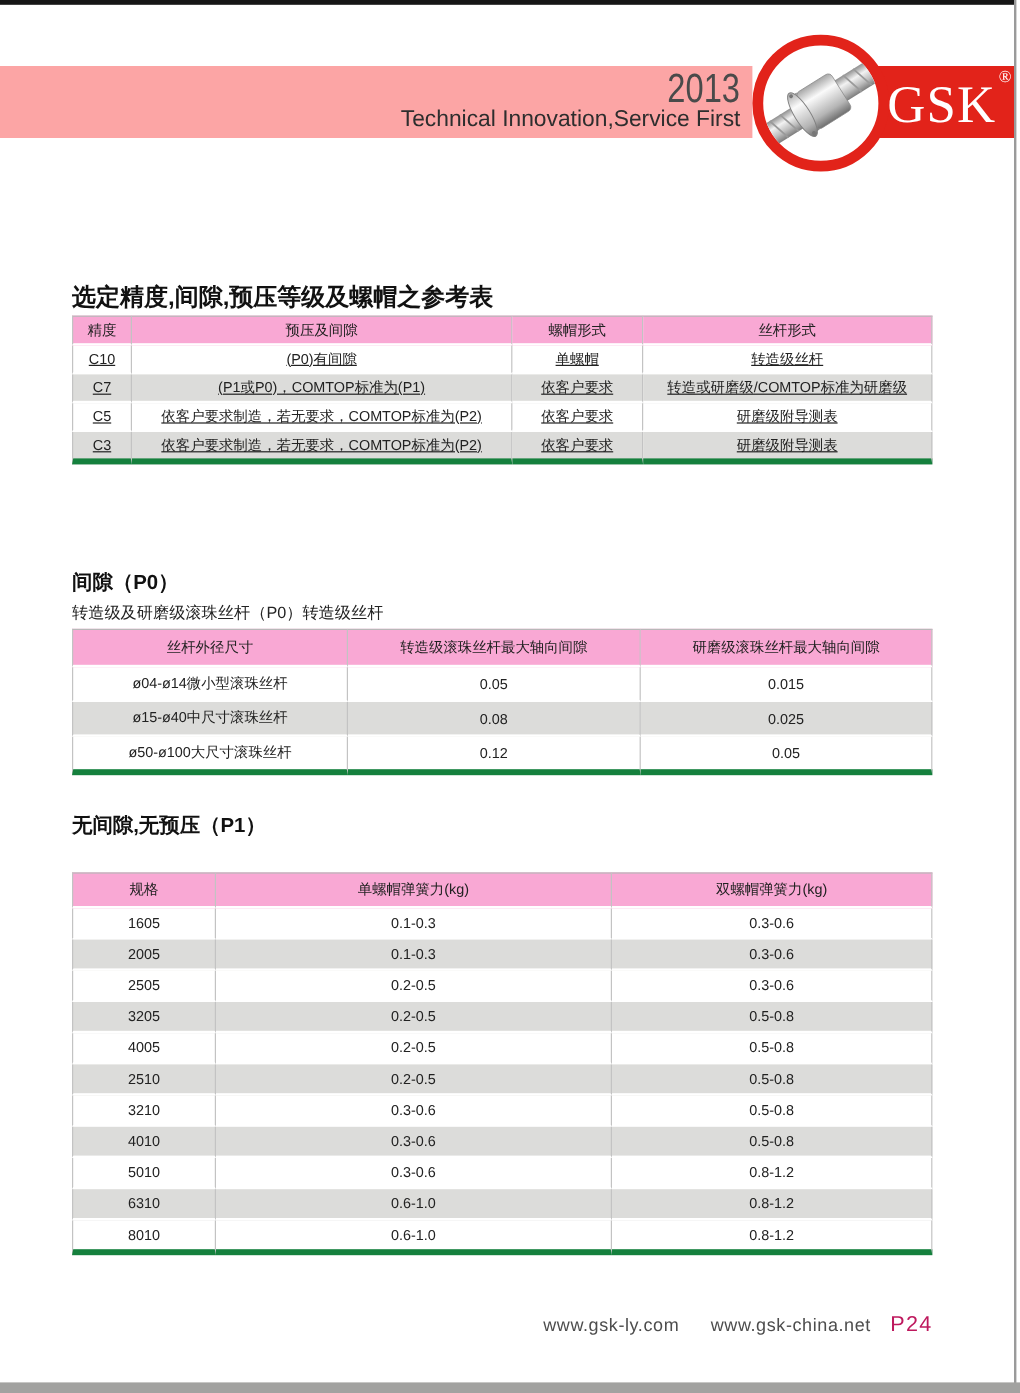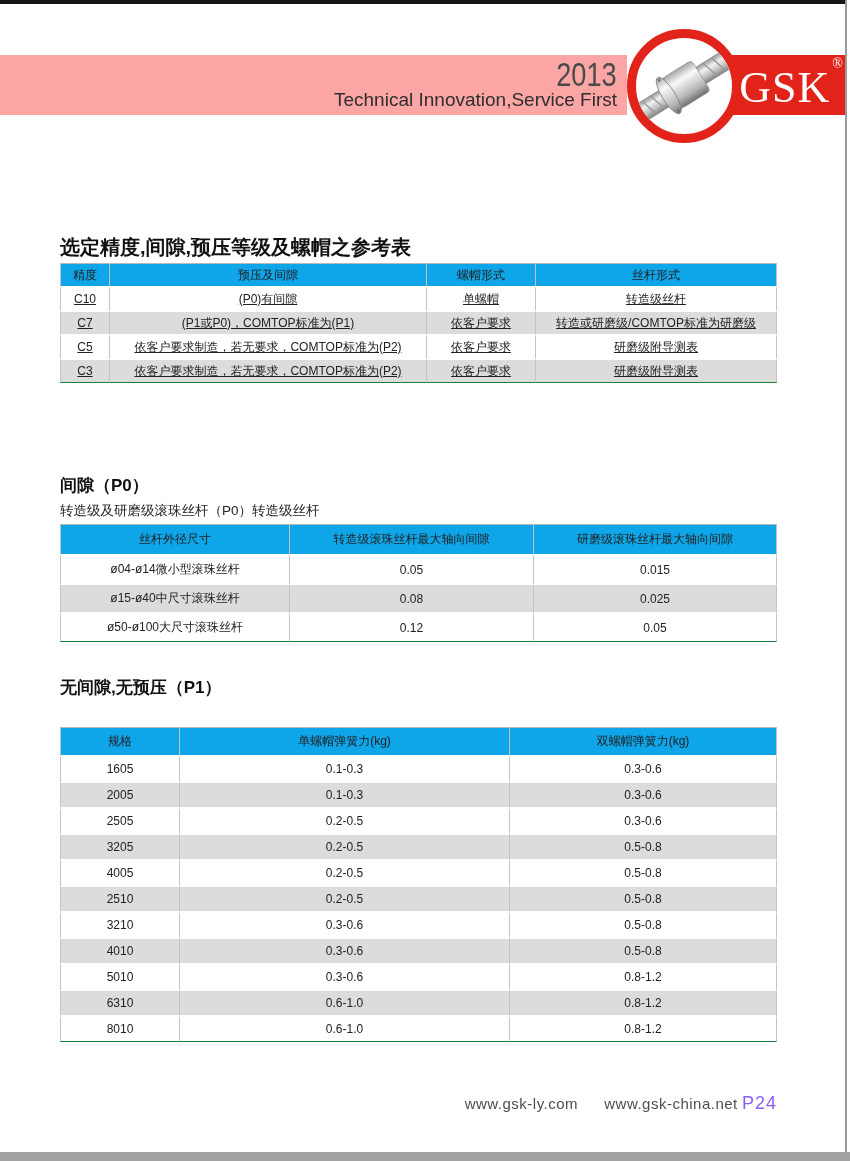--- a/index.html
+++ b/index.html
@@ -49,39 +49,39 @@
   
   .tbl{
     position:absolute;left:60px;width:717px;border-collapse:separate;border-spacing:0;
     table-layout:fixed;font-size:12px;color:#222;
   }
   .tbl th,.tbl td{
     text-align:center;vertical-align:middle;padding:0 4px;overflow:hidden;white-space:nowrap;
     border-right:1px solid #c3c3c3;border-bottom:2px solid #ffffff;font-weight:normal;
   }
   .tbl th:first-child,.tbl td:first-child{border-left:1px solid #c3c3c3;}
-  .tbl thead th{background:#0ea5e9;border-top:1px solid #b8b8b8;}
+  .tbl thead th{background:#f9a8d4;border-top:1px solid #b8b8b8;}
   .tbl tbody tr:nth-child(even) td{background:#dcdcda;}
-  .tbl tbody tr:last-child td{border-bottom:1px solid #15803d;}
+  .tbl tbody tr:last-child td{border-bottom:5px solid #15803d;}
   .t1{top:263px;}
   .t1 th{height:22px;}
   .t1 td{height:22px;text-decoration:underline;}
   .t2{top:524px;}
   .t2 th{height:29px;}
   .t2 td{height:27px;}
   .t3{top:727px;}
   .t3 th{height:27px;}
   .t3 td{height:24px;}
   
   .footer{
     position:absolute;left:60px;top:1093px;width:717px;text-align:right;
     font-size:15px;color:#4d4d4d;white-space:nowrap;
   }
   .footer .url{margin-left:22px;letter-spacing:0.5px;}
-  .footer .pageno{font-size:18px;color:#8b5cf6;letter-spacing:1px;}
+  .footer .pageno{margin-left:12px;font-size:18px;color:#be185d;letter-spacing:1px;}
 </style>
 </head>
 <body>
 
 <div class="page">
 
   <div class="topbar"></div>
   <div class="right-rule"></div>
   <div class="bottom-band"></div>
 

